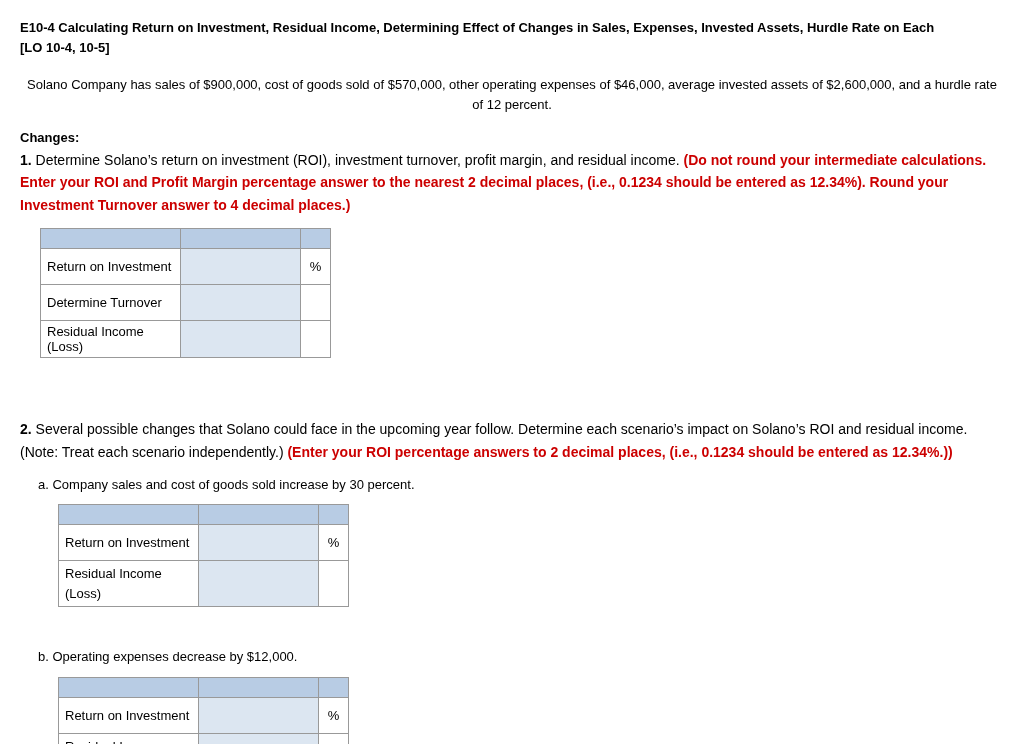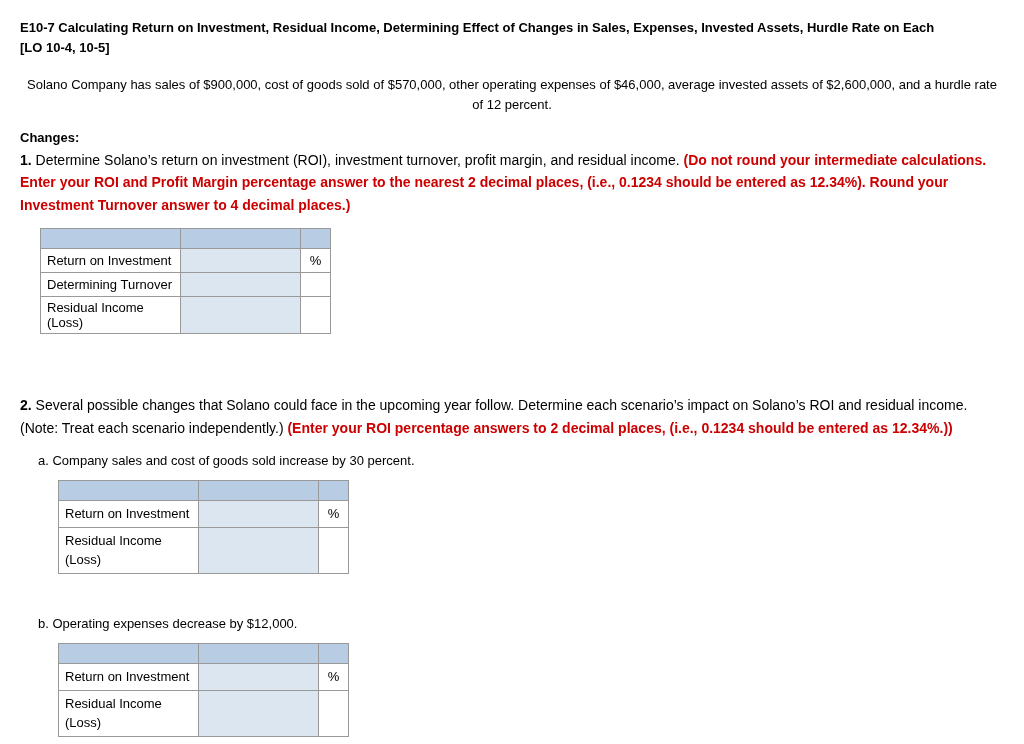--- a/index.html
+++ b/index.html
@@ -41,21 +41,21 @@
       font-weight: bold;
     }
     .data-table {
       border-collapse: collapse;
       margin: 10px 0 10px 20px;
     }
     .data-table td {
       border: 1px solid #999;
       padding: 3px 6px;
       font-size: 13px;
-      height: 24px;
+      height: 36px;
     }
     .header-row td {
       background-color: #b8cce4;
       border: 1px solid #999;
       height: 20px;
     }
     .label-cell {
       width: 140px;
       background: #fff;
     }
@@ -75,21 +75,21 @@
       margin-left: 18px;
       margin-bottom: 10px;
       font-size: 13px;
       line-height: 1.5;
     }
   </style>
 </head>
 <body>
 
 <div class="title-block">
-  <div>E10-7 Calculating Return on Investment, Residual Income, Determining Effect of Changes in Sales, Expenses, Invested Assets, Hurdle Rate on Each</div>
+  <div>E10-4 Calculating Return on Investment, Residual Income, Determining Effect of Changes in Sales, Expenses, Invested Assets, Hurdle Rate on Each</div>
   <div>[LO 10-4, 10-5]</div>
 </div>
 
 <p class="problem-text">Solano Company has sales of $900,000, cost of goods sold of $570,000, other operating expenses of $46,000, average invested assets of $2,600,000, and a hurdle rate of 12 percent.</p>
 
 <div class="required-label">Changes:</div>
 
 <div class="question-block">
   <div class="question-text">
     <strong>1.</strong><span> Determine Solano’s return on investment (ROI), investment turnover, profit margin, and residual income.</span><span class="red-text"> (Do not round your intermediate calculations. Enter your ROI and Profit Margin percentage answer to the nearest 2 decimal places, (i.e., 0.1234 should be entered as 12.34%). Round your Investment Turnover answer to 4 decimal places.)</span>
@@ -101,21 +101,21 @@
       <td class="label-cell" style="background:#b8cce4;"></td>
       <td class="input-cell" style="background:#b8cce4;"></td>
       <td class="unit-cell" style="background:#b8cce4;"></td>
     </tr>
     <tr>
       <td class="label-cell">Return on Investment</td>
       <td class="input-cell"><input type="text" style="border: none; background: transparent; width: 100%; font-size: 13px;"></td>
       <td class="unit-cell">%</td>
     </tr>
     <tr>
-      <td class="label-cell">Determining Turnover</td>
+      <td class="label-cell">Determine Turnover</td>
       <td class="input-cell"><input type="text" style="border: none; background: transparent; width: 100%; font-size: 13px;"></td>
       <td class="unit-cell"></td>
     </tr>
     <tr>
       <td class="label-cell">Residual Income (Loss)</td>
       <td class="input-cell"><input type="text" style="border: none; background: transparent; width: 100%; font-size: 13px;"></td>
       <td class="unit-cell"></td>
     </tr>
   </tbody>
     </table>

